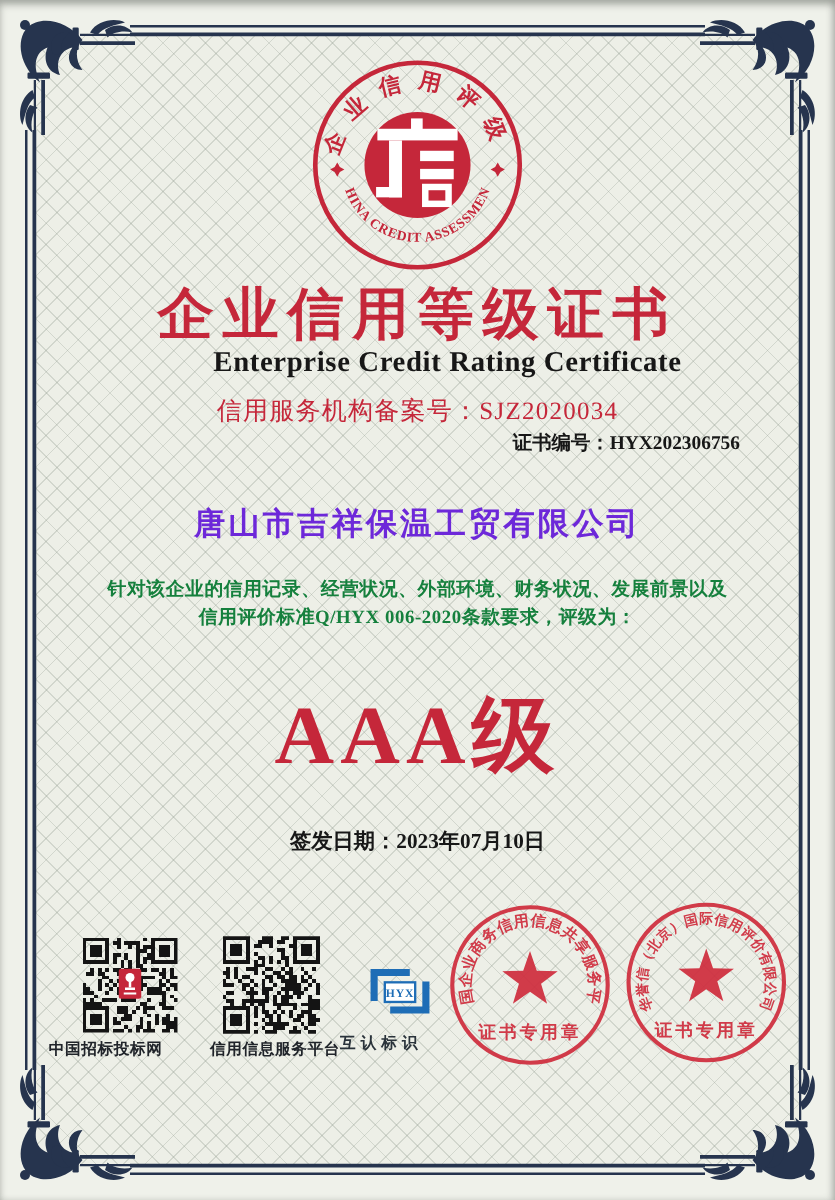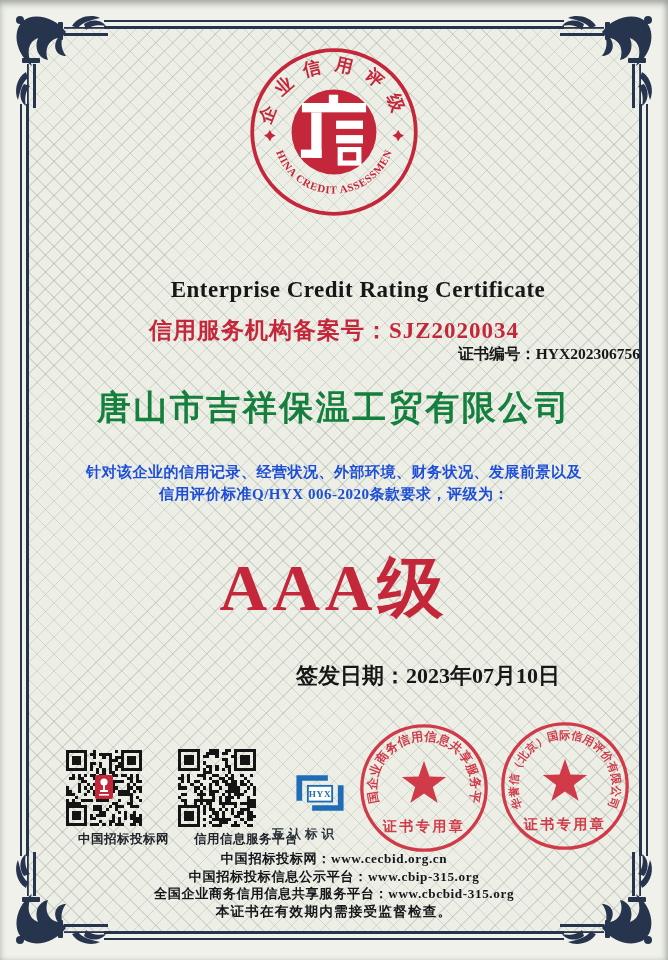--- a/index.html
+++ b/index.html
@@ -25,31 +25,31 @@
   .corner{position:absolute;width:100px;height:100px;}
   .corner.tl{left:8px;top:8px;}
   .corner.tr{right:8px;top:8px;transform:scaleX(-1);}
   .corner.bl{left:8px;bottom:8px;transform:scaleY(-1);}
   .corner.br{right:8px;bottom:8px;transform:scale(-1,-1);}
   
   .abs{position:absolute;left:0;right:0;text-align:center;}
   .emblem{position:absolute;left:50%;top:44px;width:176px;height:176px;margin-left:-88px;}
   .title{top:221px;font-size:45px;font-weight:700;color:#c5273a;letter-spacing:7px;}
   .subtitle{top:277px;font-size:23px;font-weight:700;color:#171717;letter-spacing:.5px;padding-left:48px;}
-  .regline{top:315px;font-size:23px;font-weight:700;color:#c5273a;letter-spacing:1px;}
-  .certline{top:344px;font-size:15.5px;font-weight:700;color:#171717;text-align:right;padding-right:28px;}
-  .company{top:385px;font-size:34px;font-weight:700;color:#15803d;letter-spacing:2.5px;}
-  .paragraph{top:462px;font-size:15px;line-height:21.8px;font-weight:700;color:#1d4ed8;letter-spacing:.5px;}
+  .regline{top:315px;font-size:20px;font-weight:400;color:#c5273a;letter-spacing:1px;}
+  .certline{top:344px;font-size:15.5px;font-weight:700;color:#171717;text-align:right;padding-right:76px;}
+  .company{top:402px;font-size:25px;font-weight:700;color:#6d28d9;letter-spacing:2.5px;}
+  .paragraph{top:462px;font-size:15px;line-height:21.8px;font-weight:700;color:#15803d;letter-spacing:.5px;}
   .rating{top:543px;font-size:66px;font-weight:700;color:#c5273a;letter-spacing:5px;}
-  .dates{top:661px;display:flex;justify-content:flex-end;width:452px;left:50%;right:auto;margin-left:-226px;
-         font-size:22px;font-weight:700;color:#171717;}
+  .dates{top:661px;display:flex;justify-content:center;width:452px;left:50%;right:auto;margin-left:-226px;
+         font-size:17px;font-weight:700;color:#171717;}
   .qr{position:absolute;width:76px;height:76px;}
   .qr1{left:66px;top:750px;}
   .qr2{left:178px;top:749px;width:78px;height:78px;}
-  .qr-label{position:absolute;width:130px;text-align:right;font-size:12.5px;font-weight:700;color:#20242a;letter-spacing:.5px;}
+  .qr-label{position:absolute;width:130px;text-align:left;font-size:12.5px;font-weight:700;color:#20242a;letter-spacing:.5px;}
   .qr1-label{left:39px;top:831px;}
   .qr2-label{left:168px;top:831px;}
   .qr-logo{position:absolute;left:95px;top:775px;width:18px;height:24px;background:#c5273a;border-radius:2px;}
   .hyx-mark{position:absolute;left:290px;top:764px;width:60px;height:58px;}
   .hyx-label{position:absolute;left:272px;top:826px;width:96px;font-size:12.5px;font-weight:700;color:#2a333b;letter-spacing:4px;}
   .seal{position:absolute;width:136px;height:136px;opacity:.93;}
   .seal1{left:356px;top:720px;}
   .seal2{left:497px;top:718px;}
   .footer{top:850px;font-size:13.2px;line-height:17.6px;font-weight:700;color:#14161a;letter-spacing:.6px;}
   .footer .f-last{font-size:13.6px;letter-spacing:1.2px;}
@@ -116,20 +116,21 @@
     <text font-size="17" font-weight="bold" fill="#c5273a" letter-spacing="12">
       <textPath href="#emArcTop" startOffset="50%" text-anchor="middle">企业信用评级</textPath>
     </text>
     <text font-size="10.5" font-weight="bold" fill="#c5273a" letter-spacing="0.6">
       <textPath href="#emArcBot" startOffset="50%" text-anchor="middle">CHINA CREDIT ASSESSMENT</textPath>
     </text>
     <path d="M23,83 l2,3.5 3.5,2 -3.5,2 -2,3.5 -2,-3.5 -3.5,-2 3.5,-2 z" fill="#c5273a"></path>
     <path d="M147,83 l2,3.5 3.5,2 -3.5,2 -2,3.5 -2,-3.5 -3.5,-2 3.5,-2 z" fill="#c5273a"></path>
   </svg>
 
+  <div class="abs title">企业信用等级证书</div>
   <div class="abs subtitle">Enterprise Credit Rating Certificate</div>
   <div class="abs regline"><span>信用服务机构备案号：</span><span>SJZ2020034</span></div>
   <div class="abs certline"><span>证书编号：</span><span>HYX202306756</span></div>
 
   <div class="abs company">唐山市吉祥保温工贸有限公司</div>
   <div class="abs paragraph">
     <div>针对该企业的信用记录、经营状况、外部环境、财务状况、发展前景以及</div>
     <div>信用评价标准Q/HYX 006-2020条款要求，评级为：</div>
   </div>
   <div class="abs rating">AAA级</div>
@@ -799,19 +800,13 @@
         <path id="sealArc1" d="M 24,87 A 49,49 0 1 1 116,87"></path>
       </defs>
     <circle cx="70" cy="70" r="64" fill="none" stroke="#cf2e3e" stroke-width="3.4"></circle>
     <polygon points="70,42 75.6,58.2 92.8,58.6 79.1,69 84.1,85.4 70,75.6 55.9,85.4 60.9,69 47.2,58.6 64.4,58.2" fill="#cf2e3e"></polygon>
     <text font-size="11.4" font-weight="bold" fill="#cf2e3e" letter-spacing="0.3">
       <textPath href="#sealArc1" startOffset="50%" text-anchor="middle">华誉信（北京）国际信用评价有限公司</textPath>
     </text>
     <text x="70" y="114" text-anchor="middle" font-size="14.5" font-weight="bold" fill="#cf2e3e" letter-spacing="2.5">证书专用章</text>
   </svg>
 
-  <div class="abs footer">
-    <div>中国招标投标网：www.cecbid.org.cn</div>
-    <div>中国招标投标信息公示平台：www.cbip-315.org</div>
-    <div>全国企业商务信用信息共享服务平台：www.cbcbid-315.org</div>
-    <div class="f-last">本证书在有效期内需接受监督检查。</div>
-  </div>
 </div>
 
 </body></html>

